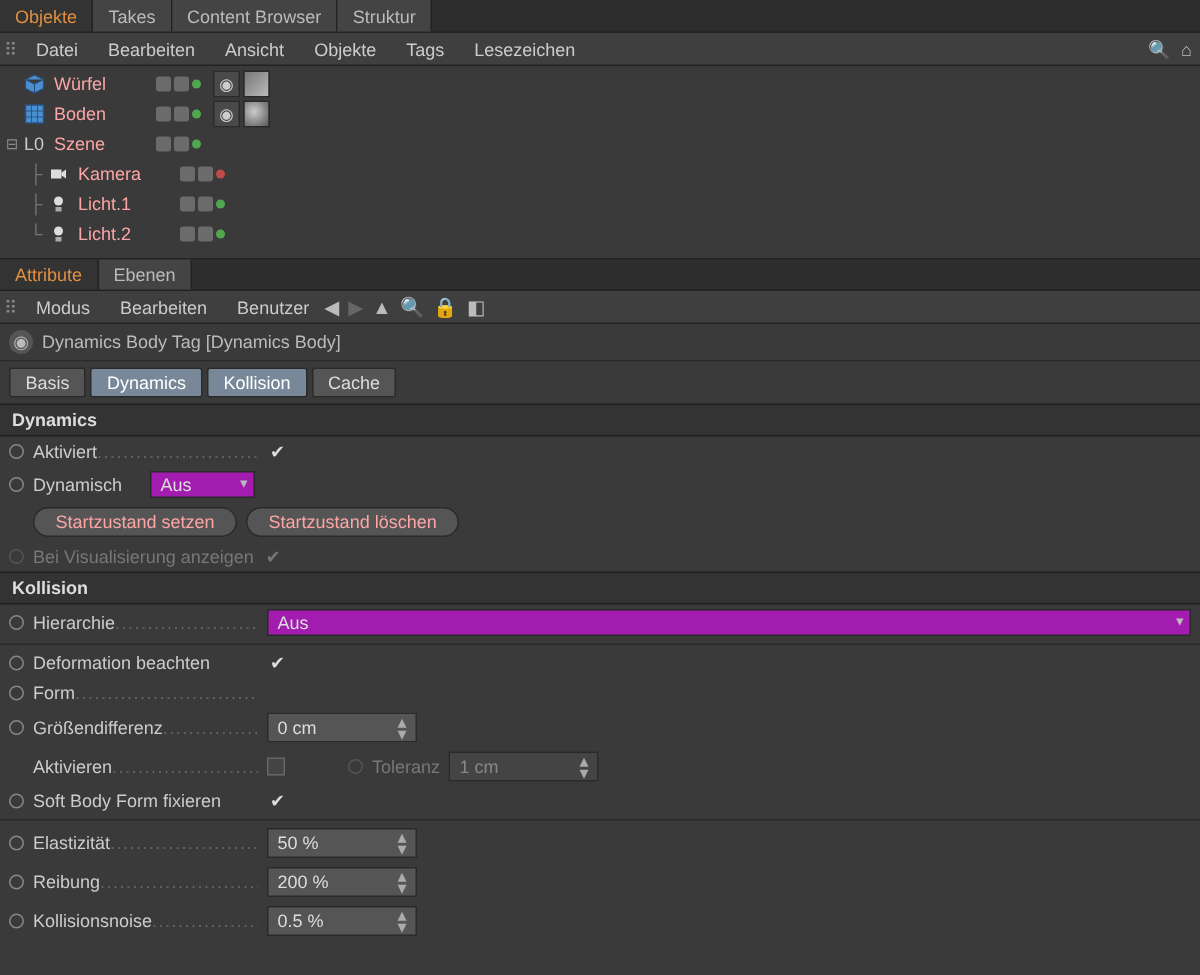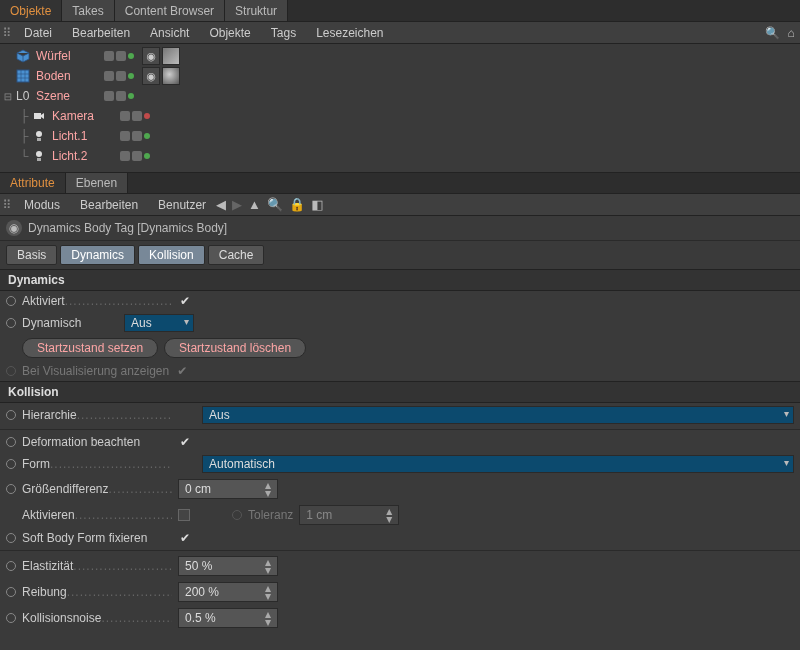--- a/index.html
+++ b/index.html
@@ -49,21 +49,21 @@
 .subtab.active { background: #788898; color: #fff; }
 
 
 .section-head { background: #333; padding: 3px 8px; font-weight: bold; color: #ddd; border-top: 1px solid #222; border-bottom: 1px solid #222; }
 .attr-body { background: #3a3a3a; }
 .row { display: flex; align-items: center; padding: 3px 6px; gap: 6px; }
 .bullet { width: 10px; height: 10px; border: 1px solid #888; border-radius: 50%; background: #3a3a3a; flex: 0 0 auto; }
 .pname { width: 150px; color: #ccc; white-space: nowrap; overflow: hidden; position: relative; }
 .dots::after { content: "........................................................."; color: #666; letter-spacing: 1px; position: absolute; }
 .check { width: 14px; height: 14px; display: inline-flex; align-items: center; justify-content: center; color: #ddd; }
-.select { background: #0c4a6e; border: 1px solid #2a2a2a; padding: 1px 32px 1px 6px; color: #ddd; position: relative; min-width: 70px; margin-left: 24px; }
+.select { background: #a21caf; border: 1px solid #2a2a2a; padding: 1px 32px 1px 6px; color: #ddd; position: relative; min-width: 70px; }
 .select::after { content: "▾"; position: absolute; right: 4px; top: 1px; color: #bbb; font-size: 10px; }
 .select.wide { flex: 1; }
 .btn { background: #555; border: 1px solid #2a2a2a; border-radius: 10px; padding: 2px 14px; color: #fca5a5; cursor: pointer; }
 .numbox { background: #555; border: 1px solid #2a2a2a; padding: 1px 6px; color: #ddd; width: 100px; display: flex; justify-content: space-between; align-items: center; }
 .spin { color: #aaa; font-size: 9px; line-height: 8px; display: flex; flex-direction: column; }
 .disabled { color: #777; }
 .disabled .bullet { border-color: #555; }
 .cb { width: 12px; height: 12px; border: 1px solid #666; background: #444; }
 .nav-icons { display: flex; gap: 6px; align-items: center; }
 .nav-icons span { color: #bbb; cursor: pointer; font-size: 13px; }
@@ -269,21 +269,20 @@
 
     <div class="row">
       <span class="bullet"></span>
       <span class="pname"><span>Deformation beachten</span></span>
       <span class="check">✔</span>
     </div>
 
     <div class="row">
       <span class="bullet"></span>
       <span class="pname"><span>Form</span><span class="dots"></span></span>
-      <span class="select wide">Automatisch</span>
     </div>
 
     <div class="row">
       <span class="bullet"></span>
       <span class="pname"><span>Größendifferenz</span><span class="dots"></span></span>
       <span class="numbox">
           <span>0 cm</span>
           <span class="spin">
             <span>▴</span>
             <span>▾</span>

